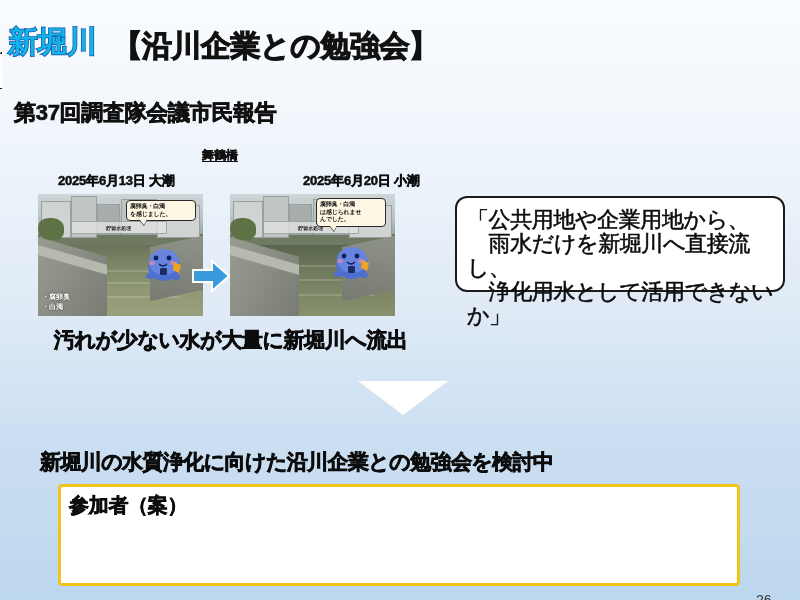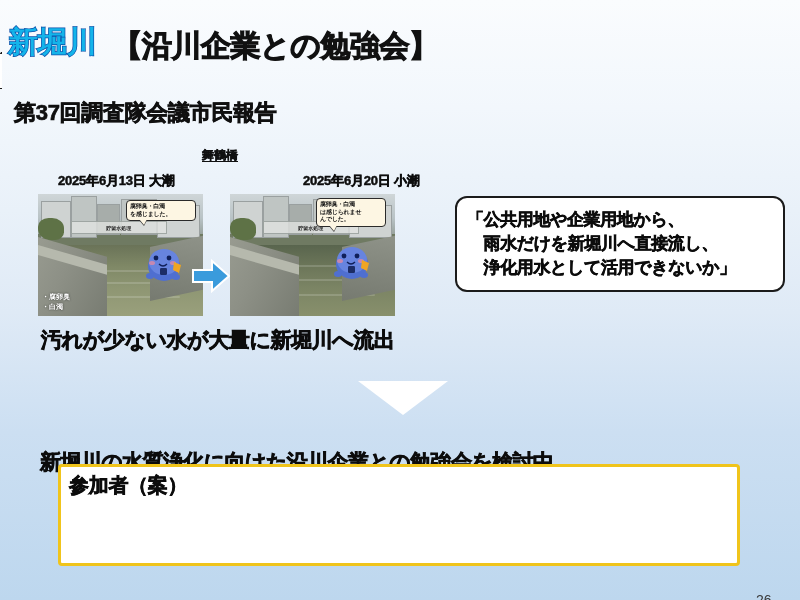--- a/index.html
+++ b/index.html
@@ -243,21 +243,21 @@
     left: 192px;
     top: 259px;
     width: 38px;
     height: 34px;
     z-index: 8;
   }
 
   
   #photo-caption {
     position: absolute;
-    left: 41px;
+    left: 54px;
     top: 326px;
     font-size: 21px;
     font-weight: bold;
     color: #0c0c0c;
     -webkit-text-stroke: 0.7px #0c0c0c;
     letter-spacing: -0.4px;
   }
 
   
   #callout {
@@ -267,22 +267,22 @@
     width: 330px;
     height: 96px;
     background: #ffffff;
     border: 2.2px solid #1b1b1b;
     border-radius: 12px;
     box-sizing: border-box;
     padding: 10px 8px 8px 10px;
     z-index: 9;
   }
   #callout-line-wrap {
-    font-size: 17px;
-    font-weight: bold;
+    font-size: 22px;
+    font-weight: normal;
     line-height: 24px;
     color: #0c0c0c;
     -webkit-text-stroke: 0.55px #0c0c0c;
     letter-spacing: -0.4px;
     white-space: pre-line;
   }
   #callout-tail {
     position: absolute;
     left: -28px;
     top: 52px;
@@ -322,21 +322,21 @@
     color: #0c0c0c;
     -webkit-text-stroke: 0.7px #0c0c0c;
     letter-spacing: -0.6px;
     white-space: nowrap;
   }
 
   
   #participants-box {
     position: absolute;
     left: 58px;
-    top: 464px;
+    top: 484px;
     width: 682px;
     height: 102px;
     background: #ffffff;
     border: 3px solid #f0c41b;
     border-radius: 4px;
     box-sizing: border-box;
     padding: 5px 8px;
   }
   #participants-title {
     font-size: 20px;

